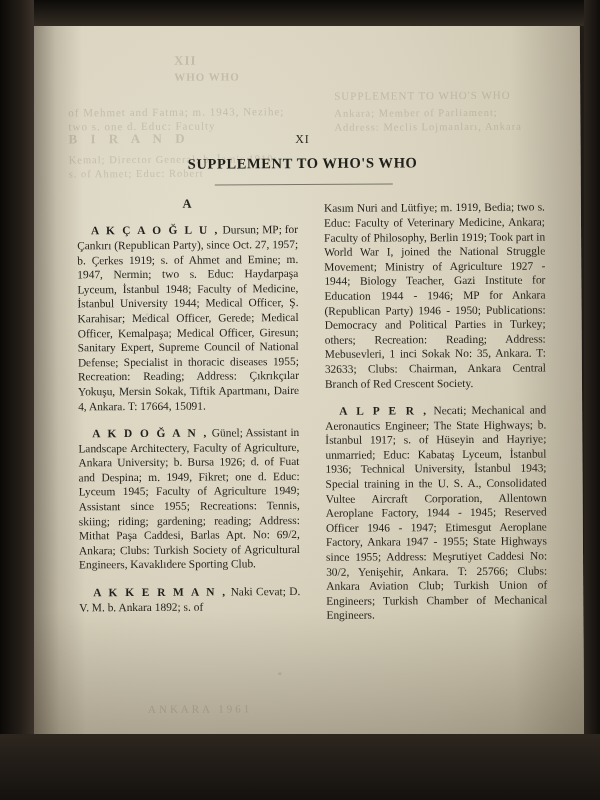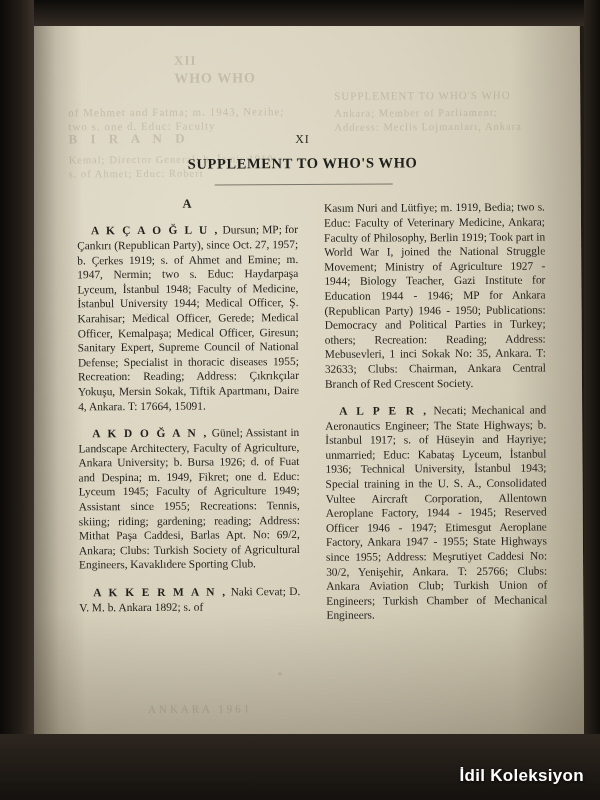--- a/index.html
+++ b/index.html
@@ -91,21 +91,21 @@
   .bleed {
     position: absolute;
     z-index: 1;
     color: rgba(90,78,60,0.20);
     font-family: "Liberation Serif", serif;
     letter-spacing: 1px;
     pointer-events: none;
     user-select: none;
   }
   .bleed.b1 { left: 150px; top: 40px; font-size: 13px; font-weight: bold; }
-  .bleed.b2 { left: 150px; top: 58px; font-size: 14px; font-weight: bold; text-align: right; }
+  .bleed.b2 { left: 150px; top: 58px; font-size: 11px; font-weight: bold; text-align: right; }
   .bleed.b3 { left: 310px; top: 78px; font-size: 11px; }
   .bleed.b4 { left: 44px;  top: 92px; font-size: 11px; width: 230px; line-height: 14px; }
   .bleed.b5 { left: 310px; top: 95px; font-size: 10.5px; width: 200px; line-height: 13.5px; }
   .bleed.b6 { left: 44px;  top: 118px; font-size: 13px; letter-spacing: 5px; font-weight: bold; }
   .bleed.b7 { left: 44px;  top: 140px; font-size: 10.5px; width: 220px; line-height: 13.5px; }
   .bleed.b8 { left: 120px; top: 690px; font-size: 11px; letter-spacing: 3px; }
 
   
   .content {
     position: absolute;
@@ -247,14 +247,13 @@
         </div>
 
       </div>
     </div>
 
     <div class="gutter"></div>
     <div class="page-shade-right"></div>
     <div class="page-shade-bottom"></div>
   </div>
 
-  <div class="watermark">İdil Koleksiyon</div>
 </div>
 
 </body></html>

